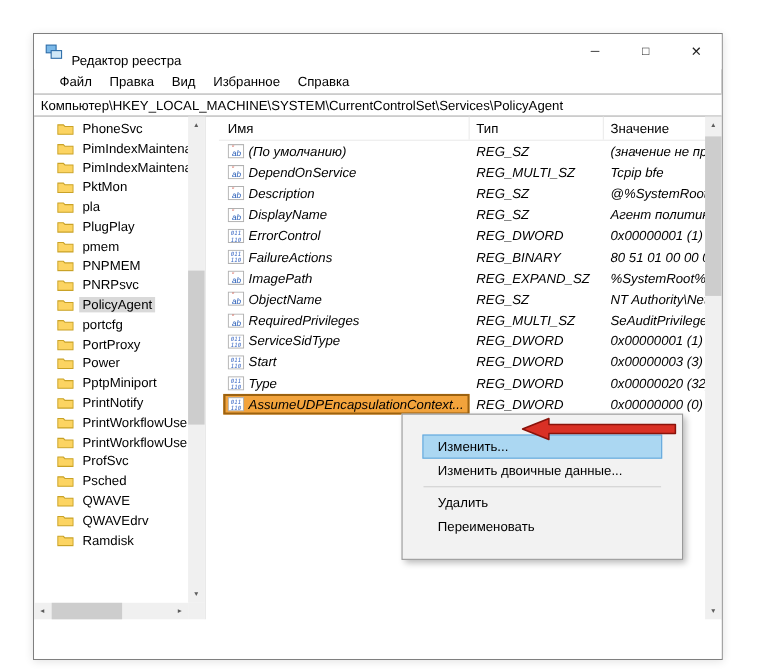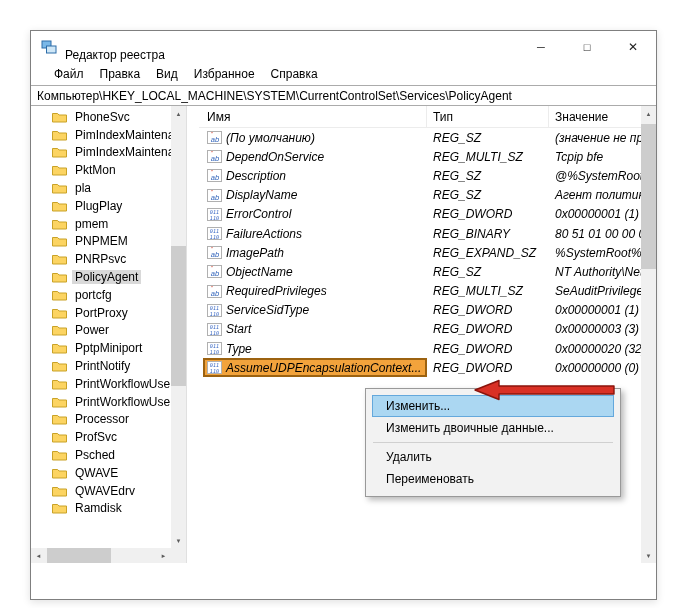--- a/index.html
+++ b/index.html
@@ -71,22 +71,22 @@
   .cell.type { width:122px; padding-left:6px; }
   .cell.value { flex:1; padding-left:6px; }
   .sel-wrap { display:inline-flex; align-items:center; padding:0 4px 0 2px; gap:4px;
     border:2px solid transparent; height:19px; }
   .row-icon { width:15px; height:13px; flex:0 0 15px; display:inline-flex; }
   .lrow.highlight .sel-wrap { background:var(--row-hl,#F2A33C);
     border-color:var(--row-hl-border,#9C6210); }
 
   
   .context-menu { position:absolute; left:365px; top:376px; width:256px; background:#f2f2f2;
-    border:1px solid #999; box-shadow:3px 3px 6px rgba(0,0,0,0.28); padding:6px;
-    font-size:12px; z-index:10;margin-top:12px; }
+    border:1px solid #999; box-shadow:3px 3px 6px rgba(0,0,0,0.28); padding:18px;
+    font-size:12px; z-index:10; }
   .cm-item { height:22px; display:flex; align-items:center; padding-left:13px;
     border:1px solid transparent; }
   .cm-item.hl { background:var(--menu-hl,#ABD7F2); border-color:var(--menu-hl-border,#64A8DC); }
   .cm-sep { height:1px; background:#d0d0d0; margin:3px 1px; }
 
   
   .red-arrow { position:absolute; left:474px; top:379px; z-index:20; }
 </style>
 </head>
 <body>
@@ -221,26 +221,20 @@
           <div class="tree-item">
             <span class="tree-icon"><svg width="15" height="12" viewBox="0 0 15 12">
                 <path d="M0.5 2.5 L5.6 2.5 L7 4 L14.5 4 L14.5 11 L0.5 11 Z" style="fill:#FCD462;stroke:#C9A227;stroke-width:1"></path>
               </svg></span>
             <span class="tree-label">PrintWorkflowUse</span>
           </div>
           <div class="tree-item">
             <span class="tree-icon"><svg width="15" height="12" viewBox="0 0 15 12">
                 <path d="M0.5 2.5 L5.6 2.5 L7 4 L14.5 4 L14.5 11 L0.5 11 Z" style="fill:#FCD462;stroke:#C9A227;stroke-width:1"></path>
               </svg></span>
-            <span class="tree-label">Processor</span>
-          </div>
-          <div class="tree-item">
-            <span class="tree-icon"><svg width="15" height="12" viewBox="0 0 15 12">
-                <path d="M0.5 2.5 L5.6 2.5 L7 4 L14.5 4 L14.5 11 L0.5 11 Z" style="fill:#FCD462;stroke:#C9A227;stroke-width:1"></path>
-              </svg></span>
             <span class="tree-label">ProfSvc</span>
           </div>
           <div class="tree-item">
             <span class="tree-icon"><svg width="15" height="12" viewBox="0 0 15 12">
                 <path d="M0.5 2.5 L5.6 2.5 L7 4 L14.5 4 L14.5 11 L0.5 11 Z" style="fill:#FCD462;stroke:#C9A227;stroke-width:1"></path>
               </svg></span>
             <span class="tree-label">Psched</span>
           </div>
           <div class="tree-item">
             <span class="tree-icon"><svg width="15" height="12" viewBox="0 0 15 12">

